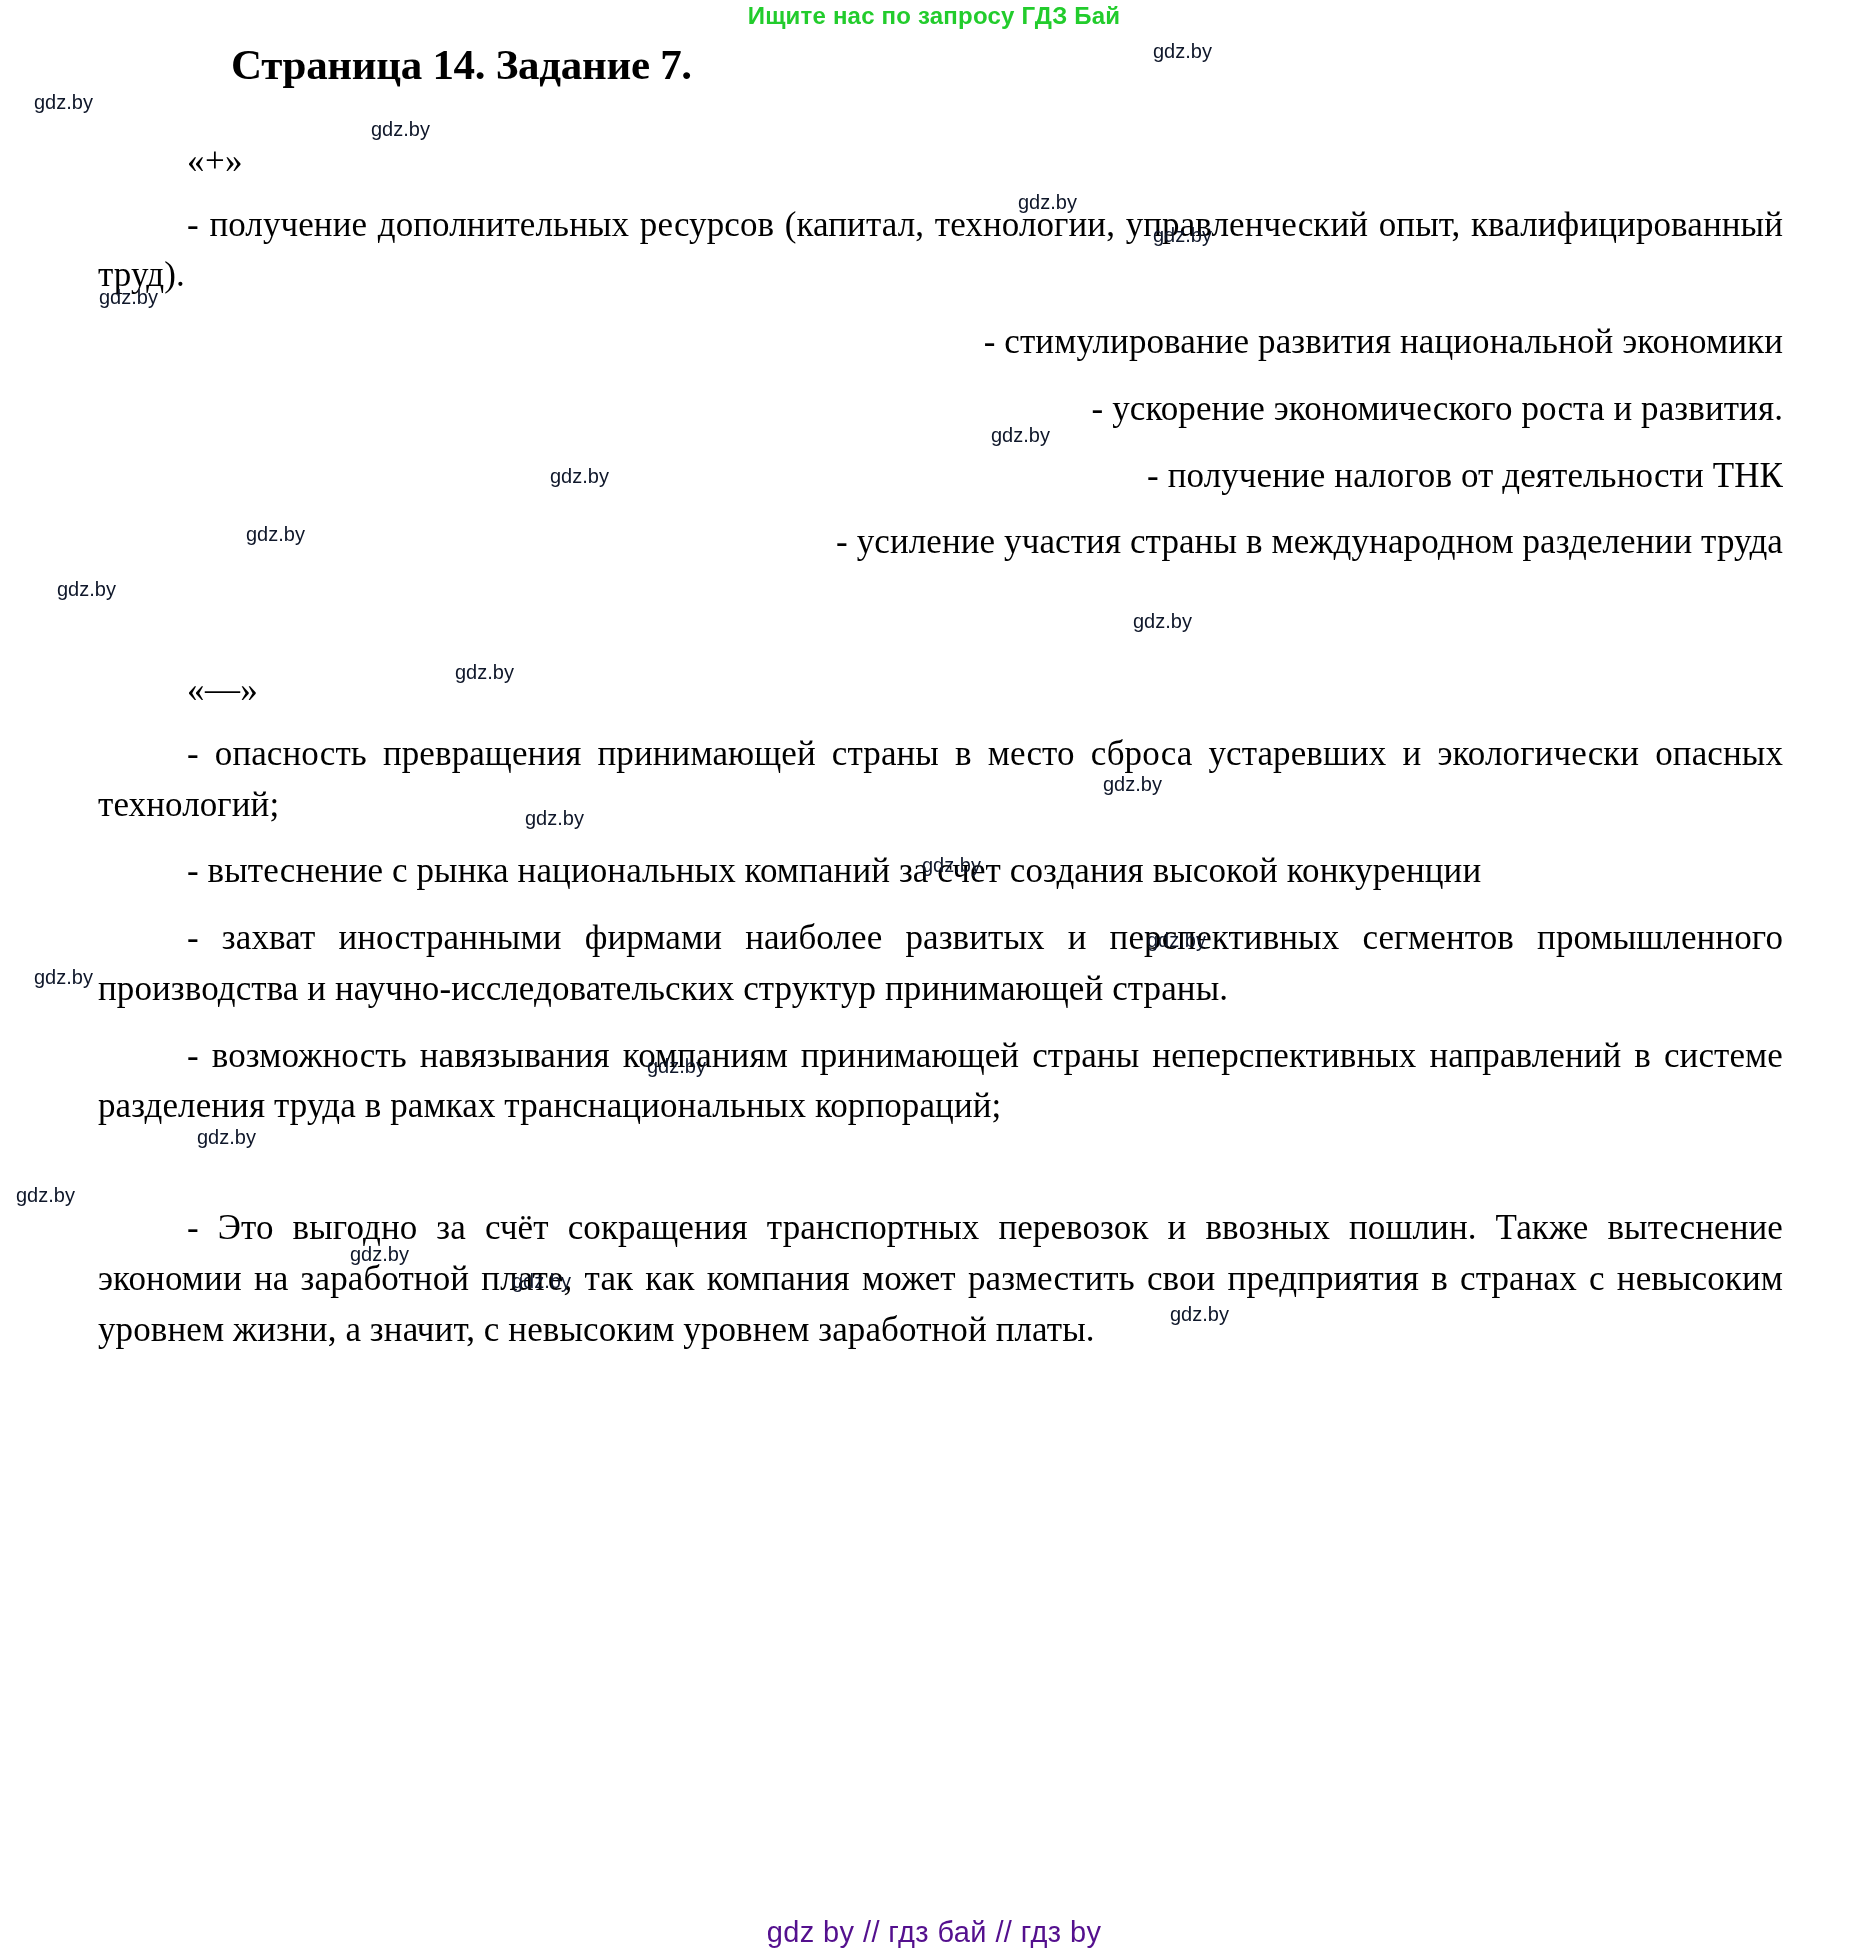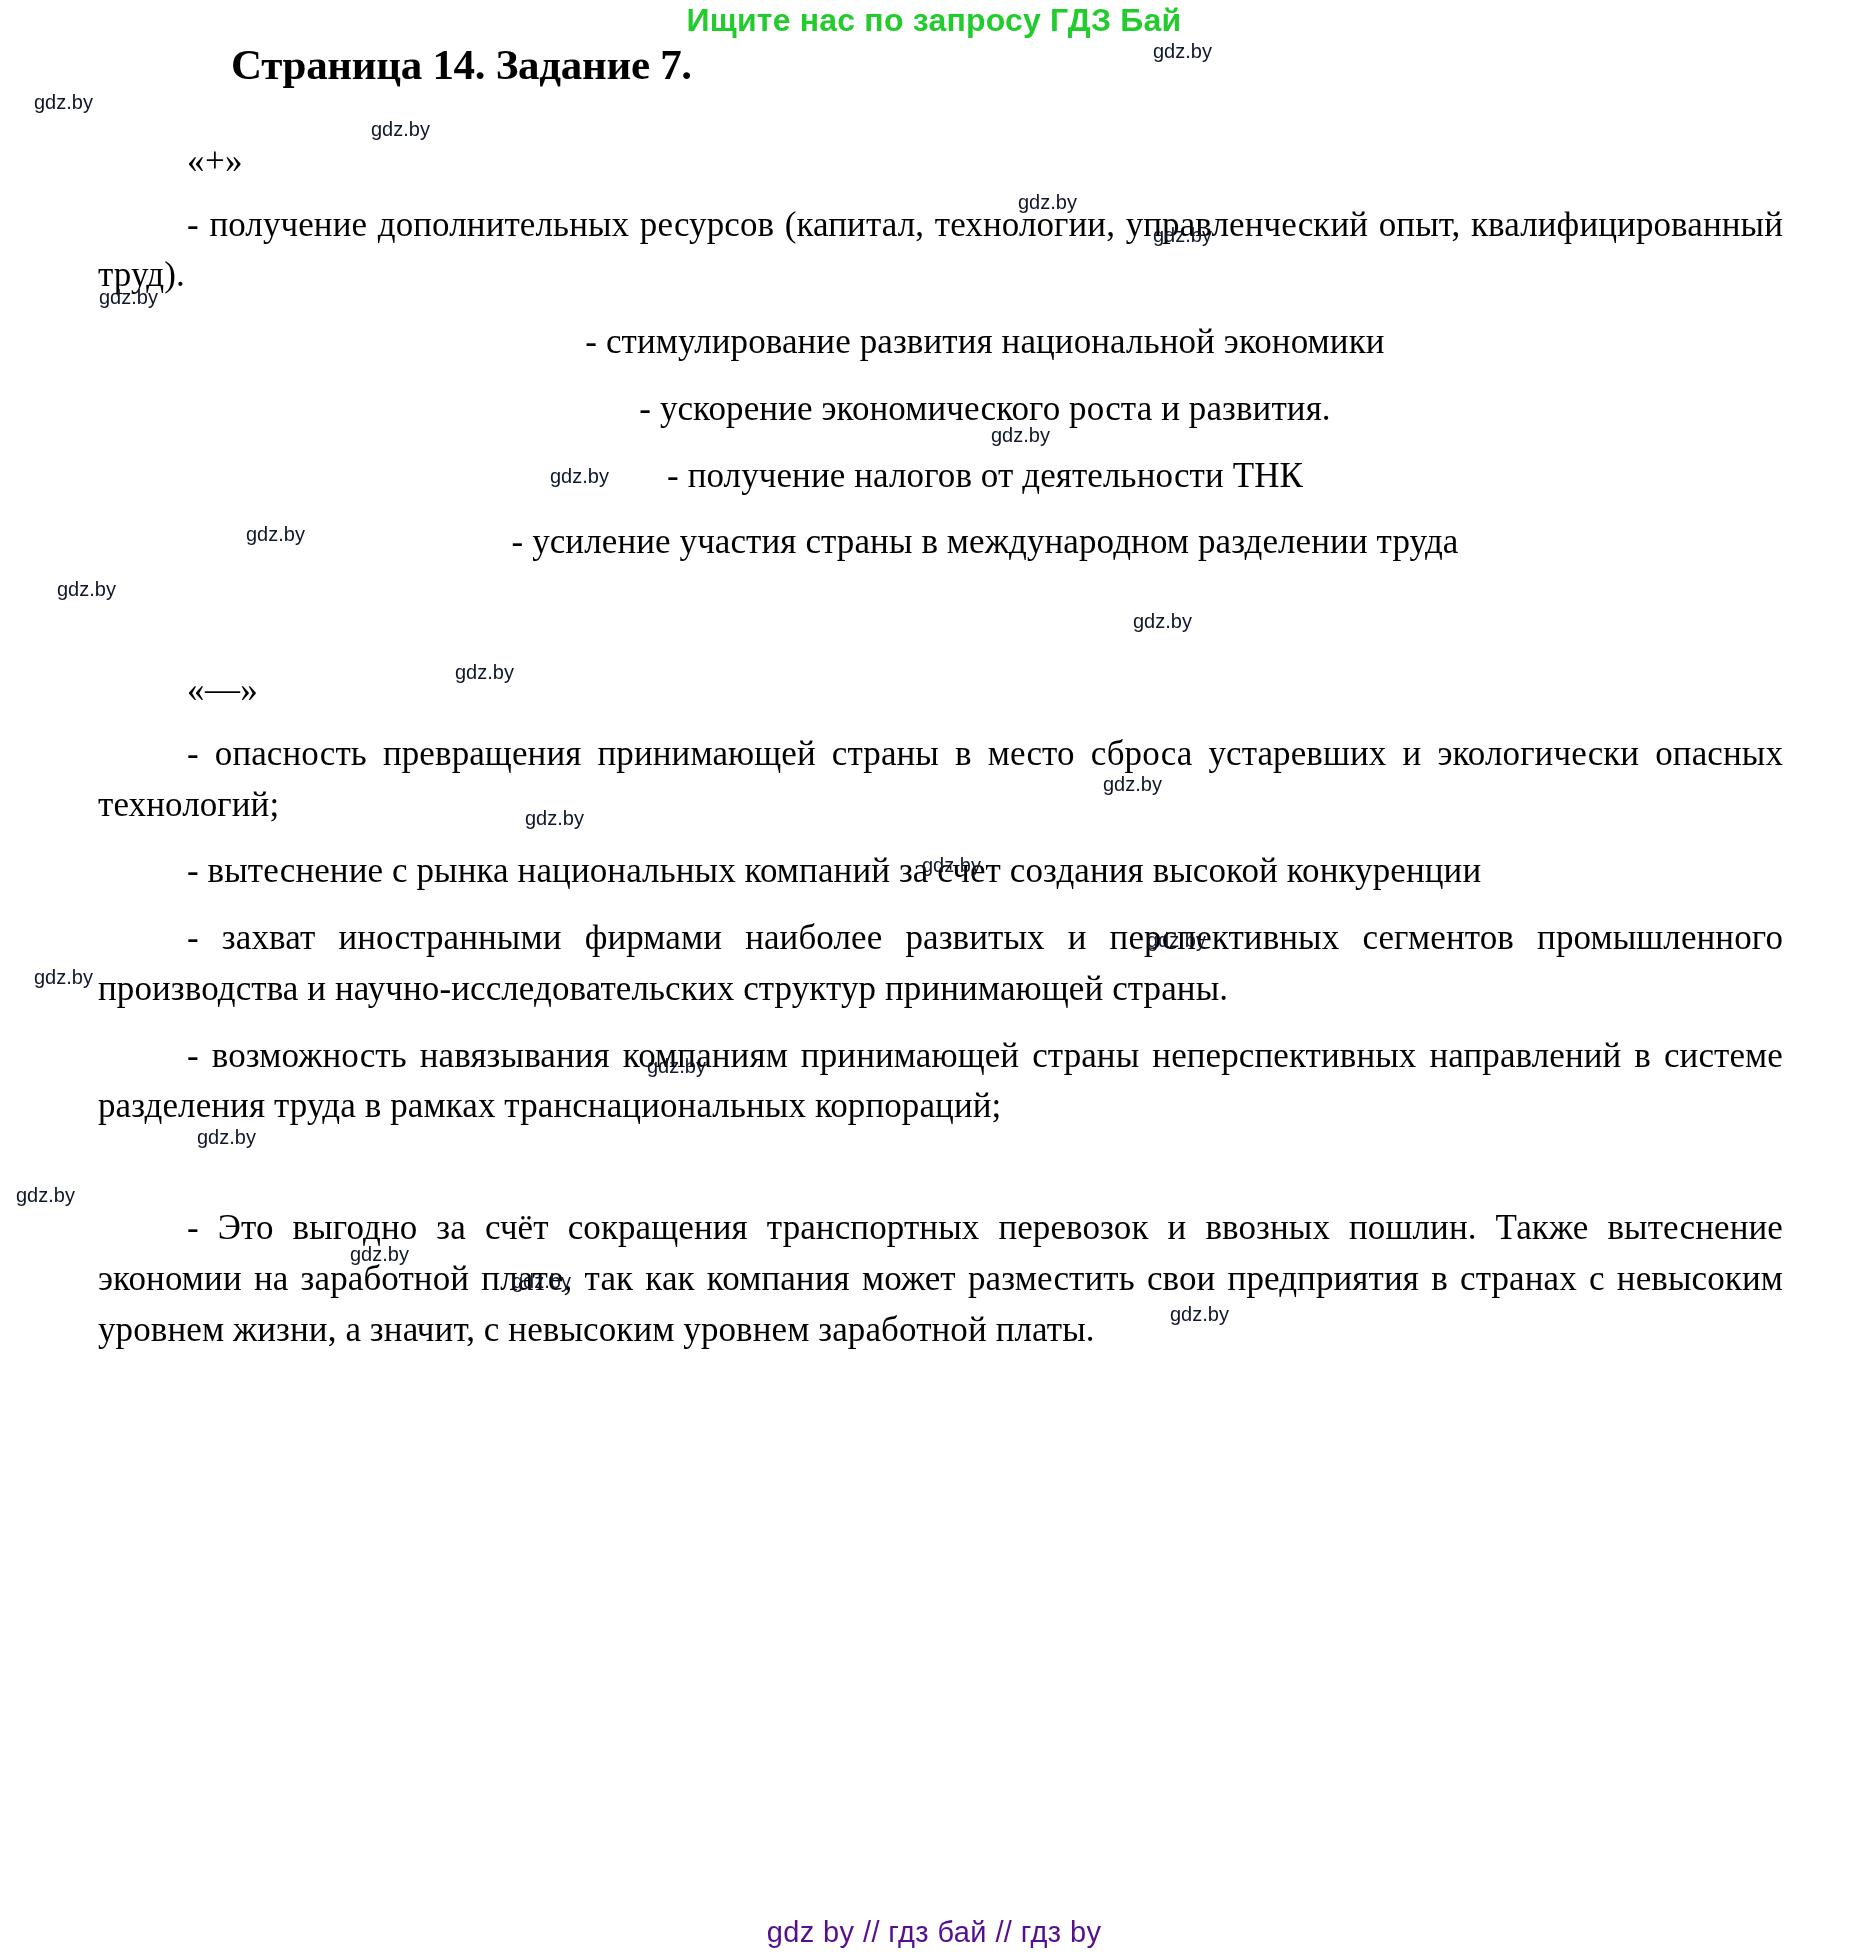--- a/index.html
+++ b/index.html
@@ -23,21 +23,21 @@
 
   
   .promo-header {
     position: absolute;
     top: 1.8px;
     left: 0;
     width: 100%;
     text-align: center;
     font-family: "Liberation Sans", "DejaVu Sans", sans-serif;
     font-weight: bold;
-    font-size: 32px;
+    font-size: 24px;
     letter-spacing: 0.2px;
     color: #22cc2c;
     z-index: 5;
   }
 
   
   .content {
     position: absolute;
     left: 98px;
     top: 43px;
@@ -63,21 +63,21 @@
 
   .para {
     font-size: 35px;
     line-height: 1.45;
     margin: 0 0 16px 0;
     text-align: justify;
     text-justify: inter-word;
     text-indent: 89px;
     letter-spacing: 0.1px;
   }
-  .para.short { text-align: center; }
+  .para.short { text-align: right; }
   .gap-md { height: 55px; }
   .gap-lg { height: 85px; }
 
   
   .wm {
     position: absolute;
     font-family: "Liberation Sans", "DejaVu Sans", sans-serif;
     font-size: 20px;
     color: #0f172a;
     white-space: nowrap;

